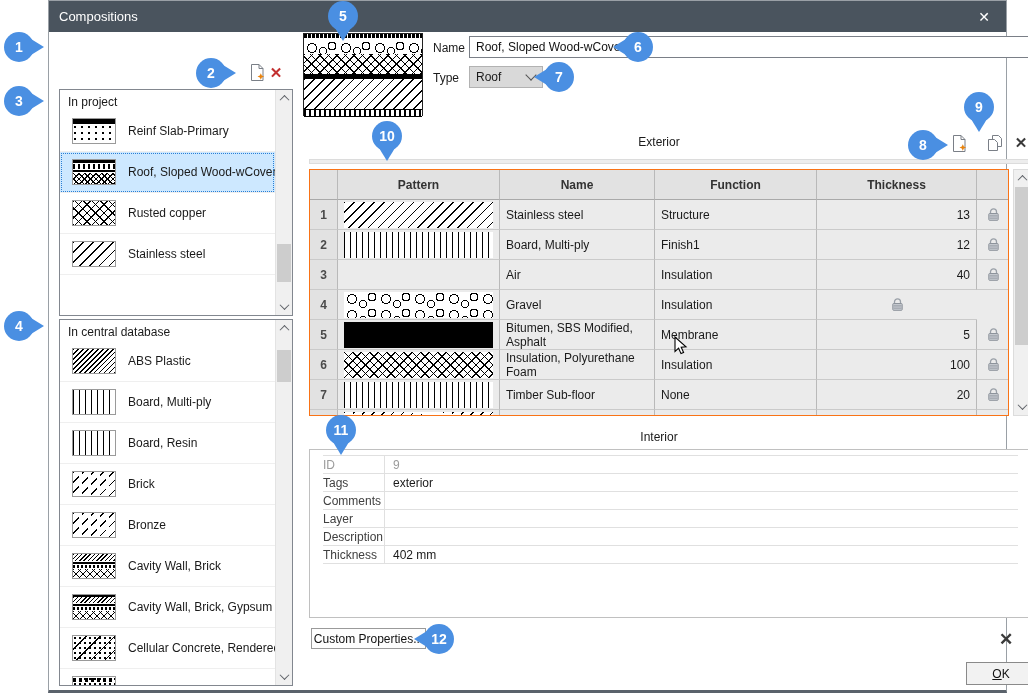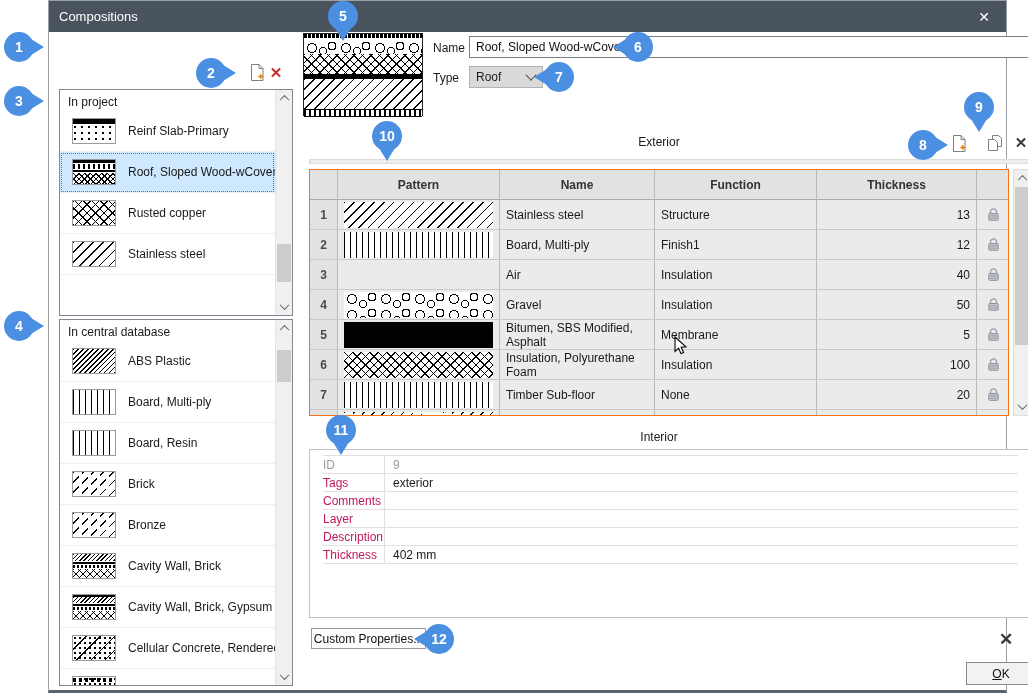--- a/index.html
+++ b/index.html
@@ -147,21 +147,21 @@
     background-image:repeating-linear-gradient(45deg,#000 0 1px,transparent 1px 6px),repeating-linear-gradient(135deg,#000 0 1px,transparent 1px 6px); }
   .pvb-solid  { height:5px; background:#000; }
   .pvb-diag   { height:30px; background-color:#fff; background-image:repeating-linear-gradient(135deg,#000 0 1px,transparent 1px 7px); }
   .pvb-dash   { height:8px; background-color:#fff; border-top:1px solid #000; border-bottom:1px solid #000;
                 background-image:repeating-linear-gradient(90deg,#000 0 2px,transparent 2px 5px); }
 
   
   .prop-panel { position:absolute; left:260px; top:448px; width:723px; height:169px; border:1px solid #c0c0c0; background:#fff; }
   .prop-grid { position:absolute; left:13px; top:5px; right:13px; border-top:1px solid #e0e0e0; }
   .prow { display:flex; height:18px; border-bottom:1px solid #e0e0e0; font-size:12px; align-items:center; }
-  .plabel { width:62px; flex:0 0 auto; color:#be185d; border-right:1px solid #e0e0e0; height:100%;
+  .plabel { width:62px; flex:0 0 auto; color:#404040; border-right:1px solid #e0e0e0; height:100%;
             display:flex; align-items:center; }
   .pvalue { padding-left:8px; color:#1a1a1a; }
   .prow.muted .plabel, .prow.muted .pvalue { color:#9b9b9b; }
 
   .btn { position:absolute; background:#fdfdfd; border:1px solid #9a9a9a; font-size:12px; color:#111;
          display:flex; align-items:center; justify-content:center; font-family:"Liberation Sans",sans-serif; }
   .cp-btn { left:262px; top:627px; width:115px; height:21px; }
   .ok-btn { left:917px; top:661px; width:70px; height:23px; background:#f2f2f2; border:1px solid #8a8a8a; }
   .ok-btn .u { text-decoration:underline; }
   .detail-close { position:absolute; left:950px; top:628px; font-size:17px; font-weight:bold; color:#3a3a3a; }
@@ -375,21 +375,20 @@
               </svg>
             </div>
           </div>
           <div class="trow">
             <div class="tc c-num">4</div>
             <div class="tc c-pat">
               <div class="cell-swatch pat-gravel"></div>
             </div>
             <div class="tc c-name">Gravel</div>
             <div class="tc c-func">Insulation</div>
-            <div class="tc c-th">50</div>
             <div class="tc c-lock">
               <svg width="15" height="15" viewBox="0 0 15 15">
                 <path d="M4.5 6.5 V4.8 a3 3 0 0 1 6 0 V6.5" fill="none" stroke="#9aa0a8" stroke-width="1.3"></path>
                 <rect x="2.8" y="6.5" width="9.4" height="6.8" rx="0.8" fill="#c9cdd3" stroke="#8d939b"></rect>
                 <path d="M3.5 8.4 h8 M3.5 9.9 h8 M3.5 11.4 h8" stroke="#9aa0a8" stroke-width="0.8"></path>
               </svg>
             </div>
           </div>
           <div class="trow">
             <div class="tc c-num">5</div>

